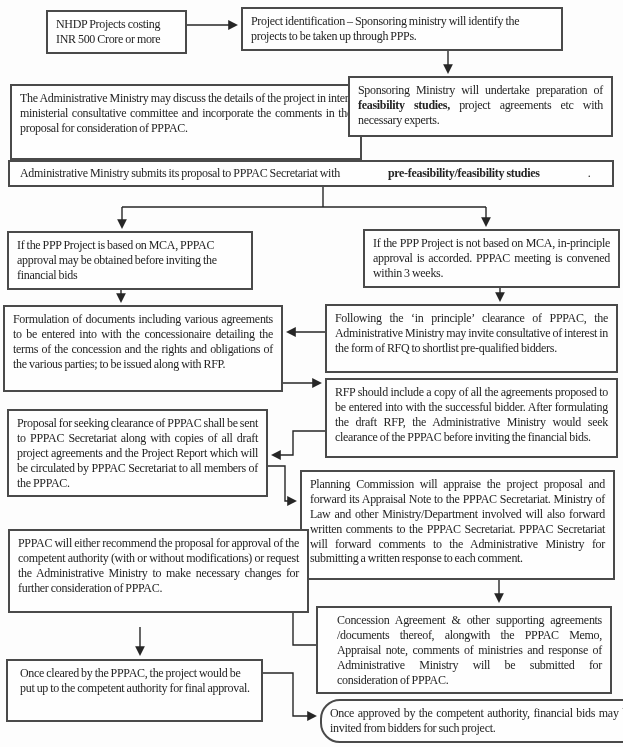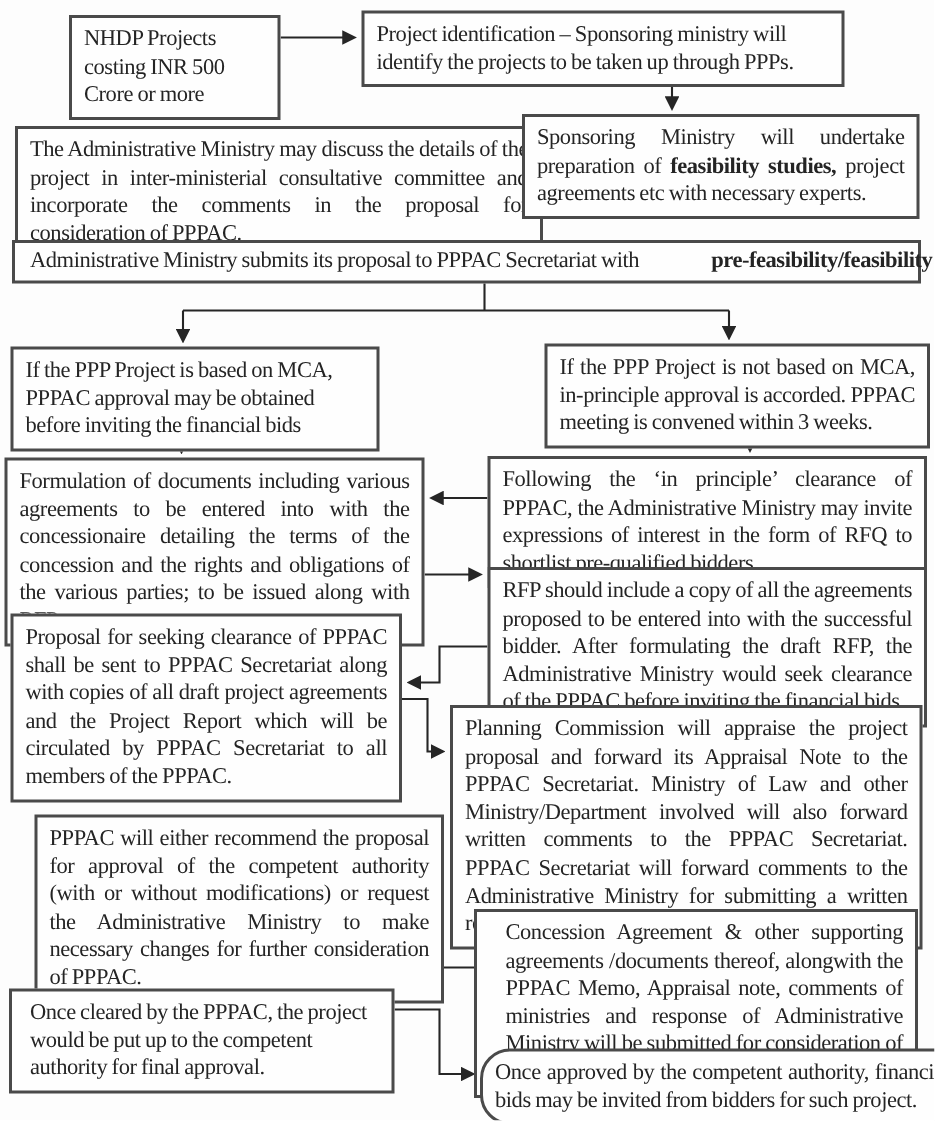--- a/index.html
+++ b/index.html
@@ -10,21 +10,21 @@
     font-family:"Liberation Serif", serif;
     overflow:hidden;
   }
   .wires{position:absolute;left:0;top:0;z-index:0;}
   .node{
     position:absolute;
     box-sizing:border-box;
     background:#fefefe;
     border:2px solid #4a4a4a;
     color:#242424;
-    font-size:15px;
+    font-size:12px;
     line-height:1.24;
     letter-spacing:-0.3px;
     word-spacing:-0.5px;
     padding:5px 8px;
     text-align:justify;
     z-index:1;
   }
   .node.left{text-align:left;}
   .node.vcenter{display:flex;align-items:center;}
   .node.oneline{white-space:nowrap;text-align:left;}
@@ -91,36 +91,36 @@
 
   <div class="node" style="left:363px;top:229px;width:257px;min-height:54px;">
     <span>If the PPP Project is not based on MCA, in-principle approval is accorded. PPPAC meeting is convened within 3 weeks.</span>
   </div>
 
   <div class="node" style="left:3px;top:305px;width:280px;min-height:87px;">
     <span>Formulation of documents including various agreements to be entered into with the concessionaire detailing the terms of the concession and the rights and obligations of the various parties; to be issued along with RFP.</span>
   </div>
 
   <div class="node" style="left:325px;top:304px;width:293px;min-height:69px;">
-    <span>Following the ‘in principle’ clearance of PPPAC, the Administrative Ministry may invite expressions of interest in the form of RFQ to shortlist pre-qualified bidders.</span>
+    <span>Following the ‘in principle’ clearance of PPPAC, the Administrative Ministry may invite consultative of interest in the form of RFQ to shortlist pre-qualified bidders.</span>
   </div>
 
   <div class="node" style="left:7px;top:409px;width:261px;min-height:80px;">
     <span>Proposal for seeking clearance of PPPAC shall be sent to PPPAC Secretariat along with copies of all draft project agreements and the Project Report which will be circulated by PPPAC Secretariat to all members of the PPPAC.</span>
   </div>
 
   <div class="node" style="left:325px;top:378px;width:293px;min-height:80px;">
     <span>RFP should include a copy of all the agreements proposed to be entered into with the successful bidder. After formulating the draft RFP, the Administrative Ministry would seek clearance of the PPPAC before inviting the financial bids.</span>
   </div>
 
   <div class="node" style="left:300px;top:470px;width:315px;min-height:110px;">
     <span>Planning Commission will appraise the project proposal and forward its Appraisal Note to the PPPAC Secretariat. Ministry of Law and other Ministry/Department involved will also forward written comments to the PPPAC Secretariat. PPPAC Secretariat will forward comments to the Administrative Ministry for submitting a written response to each comment.</span>
   </div>
 
-  <div class="node" style="left:8px;top:543px;width:273px;min-height:84px;margin-left:15px;">
+  <div class="node" style="left:8px;top:529px;width:301px;min-height:84px;">
     <span>PPPAC will either recommend the proposal for approval of the competent authority (with or without modifications) or request the Administrative Ministry to make necessary changes for further consideration of PPPAC.</span>
   </div>
 
   <div class="node" style="left:316px;top:606px;width:296px;min-height:82px;padding-left:19px;">
     <span>Concession Agreement &amp; other supporting agreements /documents thereof, alongwith the PPPAC Memo, Appraisal note, comments of ministries and response of Administrative Ministry will be submitted for consideration of PPPAC.</span>
   </div>
 
   <div class="node left" style="left:6px;top:659px;width:257px;min-height:63px;padding-left:12px;">
     <span>Once cleared by the PPPAC, the project would be put up to the competent authority for final approval.</span>
   </div>

